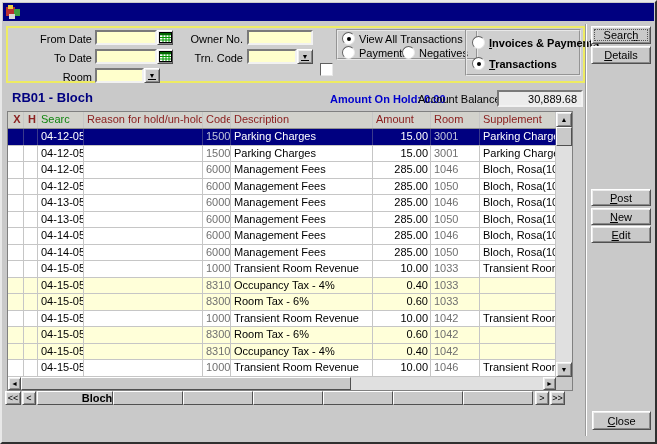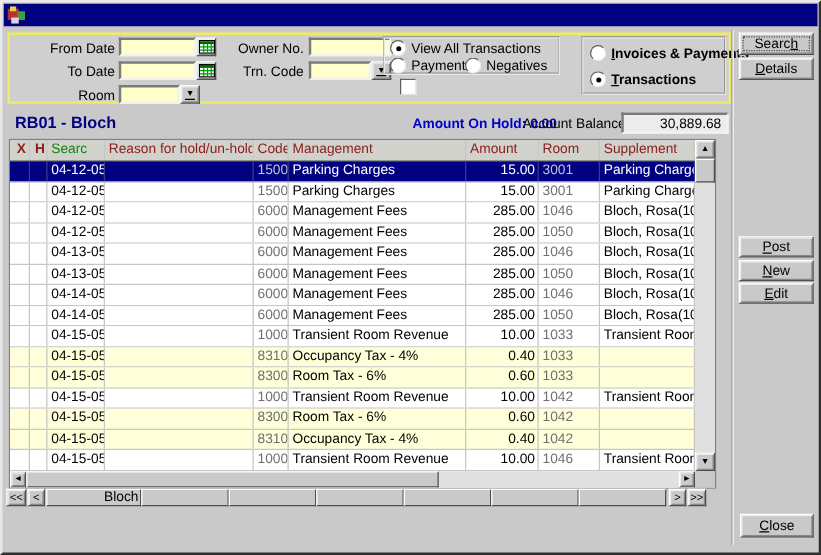--- a/index.html
+++ b/index.html
@@ -52,21 +52,21 @@
   
   .sb{background:#e0e0e0;}
   .sbbtn{display:flex;align-items:center;justify-content:center;font-size:7px;color:#000;}
   .vthumb,.hthumb{background:#c9c9c9;border:1px solid;border-color:#ffffff #505050 #505050 #ffffff;}
   
   .navbtn{font-size:9px;height:14px;}
   .tabs{left:37px;top:391px;width:497px;height:14px;display:flex;}
   .tabcell{height:14px;box-sizing:border-box;background:#c9c9c9;border:1px solid;
            border-color:#ffffff #505050 #505050 #ffffff;display:flex;align-items:center;justify-content:center;
            font-size:11px;overflow:hidden;}
-  .tabcell.active{font-weight:normal;padding-left:44px;}
+  .tabcell.active{font-weight:bold;padding-left:44px;}
   .divider{width:2px;background:#9a9a9a;border-right:1px solid #fff;}
   u{text-decoration:underline;}
 </style>
 </head>
 <body>
 
 <div class="abs titlebar">
   <svg class="appicon" viewBox="0 0 14 14">
     <rect x="0" y="2" width="9" height="9" fill="#b83030"></rect>
     <rect x="2" y="0" width="5" height="4" fill="#e8d040"></rect>
@@ -113,21 +113,21 @@
 
 <div class="abs flabel" style="left:180px;top:32px;width:63px;">Owner No.</div>
 <div class="abs field" style="left:247px;top:30px;width:66px;height:15px;"></div>
 
 <div class="abs flabel" style="left:180px;top:51px;width:63px;">Trn. Code</div>
 <div class="abs field" style="left:247px;top:49px;width:50px;height:15px;"></div>
 <div class="abs raised btn" style="left:297px;top:49px;width:16px;height:15px;">
   <span class="dropglyph">▼</span>
 </div>
 
-<div class="abs gbox" id="view-group" style="left:306px;top:29px;width:142px;height:31px;">
+<div class="abs gbox" id="view-group" style="left:336px;top:29px;width:142px;height:31px;">
     <div class="radio-item" style="left: 4px; top: 1px;">
       <span class="radio on"></span>
       <span>View All Transactions</span>
     </div>
     <div class="radio-item" style="left: 4px; top: 15px;">
       <span class="radio"></span>
       <span>Payments</span>
     </div>
     <div class="radio-item" style="left: 64px; top: 15px;">
       <span class="radio"></span>
@@ -167,21 +167,21 @@
 <div class="abs" style="left:418px;top:93px;">Account Balance</div>
 <div class="abs balfield" style="left:497px;top:90px;width:86px;height:17px;">30,889.68</div>
 
 <div class="abs gridwrap" id="gridwrap">
   <div id="ghead" class="ghead">
       <div class="gc b" style="width: 16px;">X</div>
       <div class="gc b" style="width: 14px;">H</div>
       <div class="gc sorted" style="width: 46px;">Searc</div>
       <div class="gc" style="width: 119px;">Reason for hold/un-hold</div>
       <div class="gc" style="width: 28px;">Code</div>
-      <div class="gc" style="width: 142px;">Management</div>
+      <div class="gc" style="width: 142px;">Description</div>
       <div class="gc" style="width: 58px;">Amount</div>
       <div class="gc" style="width: 49px;">Room</div>
       <div class="gc" style="width: 76px;">Supplement</div>
     </div>
   <div id="gbody">
       <div class="grow sel">
         <div class="gc ctr" style="width: 16px;"></div>
         <div class="gc ctr" style="width: 14px;"></div>
         <div class="gc" style="width: 46px;">04-12-05</div>
         <div class="gc" style="width: 119px;"></div>

